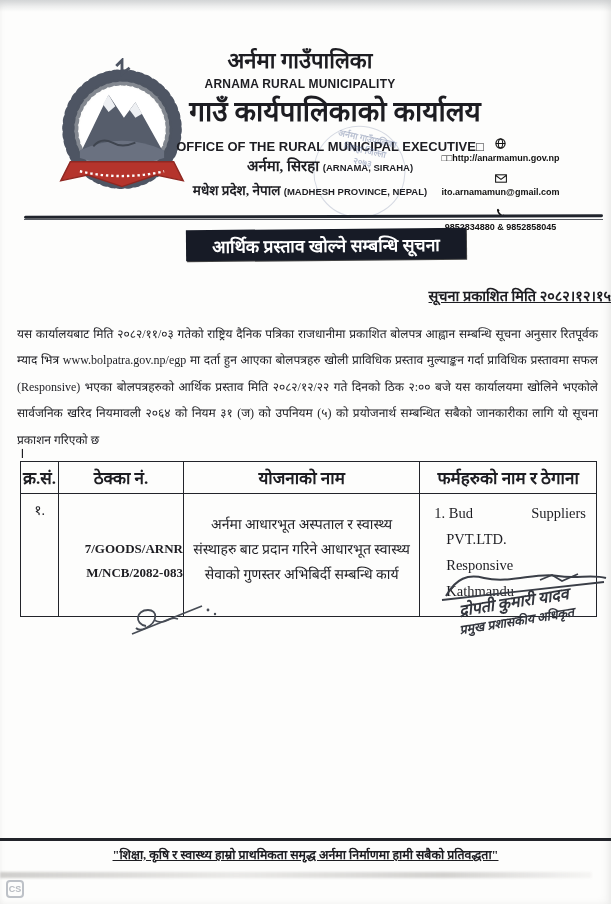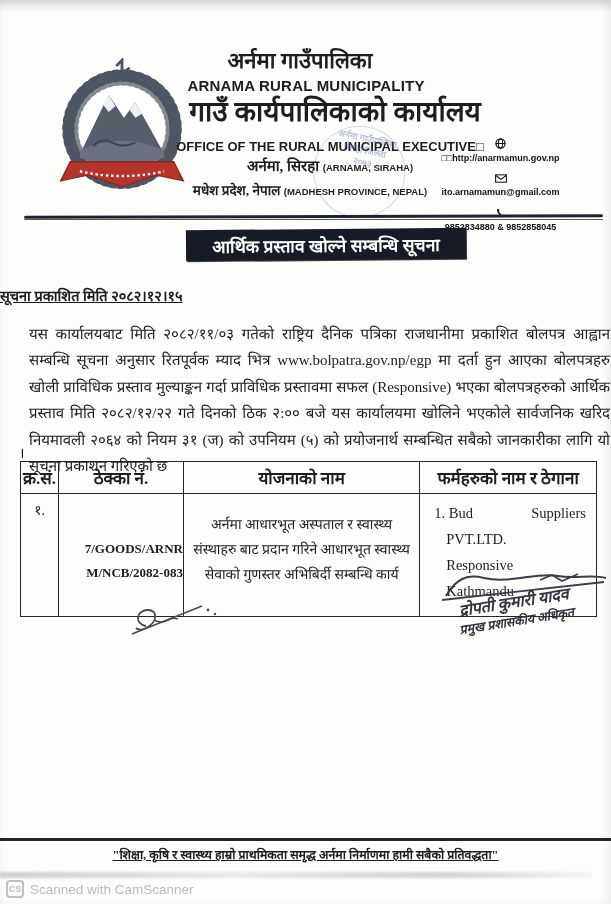--- a/index.html
+++ b/index.html
@@ -11,22 +11,22 @@
     box-shadow: inset -4px 0 8px rgba(0,0,0,0.05), inset 0 3px 6px rgba(0,0,0,0.05);
     text-decoration: underline;
   }
   .top-artifact { position:absolute; top:0; left:0; width:611px; height:12px;
     background:linear-gradient(to bottom, rgba(160,165,170,0.35), rgba(255,255,255,0)); }
 
   
   .emblem { position:absolute; top:58px; left:55px; width:134px; height:150px; }
   .hdr-np1 { position:absolute; top:44px; left:30px; width:540px; text-align:center;
     font-size:22px; font-weight:bold; }
-  .hdr-en1 { position:absolute; top:77px; left:36px; width:540px; text-align:center;
-    font-size:15px; font-weight:bold; font-family:"Liberation Sans", sans-serif; letter-spacing:.2px; }
+  .hdr-en1 { position:absolute; top:77px; left:30px; width:540px; text-align:center;
+    font-size:12px; font-weight:bold; font-family:"Liberation Sans", sans-serif; letter-spacing:.2px; }
   .hdr-np2 { position:absolute; top:91px; left:85px; width:500px; text-align:center;
     font-size:28px; font-weight:bold; }
   .hdr-en2 { position:absolute; top:139px; left:60px; width:540px; text-align:center;
     font-size:13px; font-weight:bold; font-family:"Liberation Sans", sans-serif; }
   .hdr-addr { position:absolute; top:155px; left:60px; width:540px; text-align:center;
     font-size:15px; font-weight:bold; }
   .hdr-addr .en, .hdr-prov .en { font-size:9.5px; font-family:"Liberation Sans", sans-serif; font-weight:bold; }
   .hdr-prov { position:absolute; top:181px; left:40px; width:540px; text-align:center;
     font-size:13.5px; font-weight:bold; }
   .hdr-stamp { position:absolute; top:132px; left:295px; width:130px; height:84px;
@@ -41,25 +41,25 @@
   .contact svg { flex:0 0 auto; }
 
   .rule { position:absolute; top:215px; left:24px; width:579px; height:3px; background:#20242c;
     border-radius:2px; transform:rotate(-0.15deg); }
   .rule2 { position:absolute; top:219px; left:24px; width:579px; height:1px; background:#565a62; }
 
   .title-band { position:absolute; top:229px; left:186px; width:280px; height:31px;
     background:#171b26; color:#ffffff; display:flex; align-items:center; justify-content:center;
     font-size:17.5px; font-weight:bold; transform:rotate(-0.5deg);
     box-shadow:1px 1px 0 #444; }
-  .pub-date { position:absolute; top:285px; left:0; width:611px; text-align:left;
+  .pub-date { position:absolute; top:285px; left:0; width:611px; text-align:right;
     font-size:14.5px; font-weight:bold; text-decoration:underline; }
 
   .body-para { position:absolute; top:321px; left:17px; width:581px;
-    font-size:15px; line-height:26.4px; text-align:justify;margin-left:12px; }
+    font-size:12px; line-height:26.4px; text-align:justify; }
   .danda { position:absolute; top:442px; left:19px; font-size:14.6px; }
 
   table.notice { position:absolute; top:461px; left:20px; width:577px;
     border-collapse:collapse; font-size:14px; }
   table.notice th, table.notice td { border:1.6px solid #22242a; vertical-align:top; }
   table.notice th { font-weight:bold; padding:4px 2px; font-size:17px; }
   .col-sn { width:38px; } .col-cn { width:125px; } .col-pn { width:237px; } .col-fm { width:177px; }
   td.sn { text-align:center; padding-top:6px; font-size:14px; }
   td.cn { text-align:right; font-weight:bold; padding-top:43px; font-size:13px;
     font-family:"Liberation Serif", serif; line-height:24px; }
@@ -76,21 +76,21 @@
   .sig-name { font-size:16px; font-weight:bold; font-style:italic; }
   .sig-role { font-size:12.5px; font-weight:bold; font-style:italic; }
 
   .foot-rule { position:absolute; top:838px; left:0; width:611px; height:2.5px; background:#22242a; }
   .slogan { position:absolute; top:846px; left:0; width:611px; text-align:center;
     font-size:12.4px; font-weight:bold; text-decoration:underline; }
 
   .scan-strip { position:absolute; top:872px; left:0; width:592px; height:6px;
     background:linear-gradient(to right, rgba(170,168,165,0.55), rgba(200,198,195,0.35) 40%, rgba(170,168,165,0.5) 75%, rgba(220,218,215,0.2));
     filter:blur(1px); }
-  .camscanner { position:absolute; top:880px; left:6px; display:flex; align-items:center; gap:6px;
+  .camscanner { position:absolute; top:880px; left:6px; display:flex; align-items:center; gap:0;
     font-family:"Liberation Sans", sans-serif; color:#b7bbc1; }
   .cs-icon { width:18px; height:18px; border:2px solid #bdc1c7; border-radius:4px;
     display:flex; align-items:center; justify-content:center;
     font-size:9px; font-weight:bold; color:#b7bbc1; }
   .cs-label { font-size:13.5px; }
 </style>
 </head>
 <body>
 
 <div class="page">
@@ -214,15 +214,14 @@
       <div class="sig-role">प्रमुख प्रशासकीय अधिकृत</div>
     </div>
   </div>
 
   <div class="foot-rule"></div>
   <div class="slogan">"शिक्षा, कृषि र स्वास्थ्य हाम्रो प्राथमिकता समृद्ध अर्नमा निर्माणमा हामी सबैको प्रतिवद्धता"</div>
 
   <div class="scan-strip"></div>
   <div class="camscanner">
     <div class="cs-icon">CS</div>
-    <div class="cs-label">Scanned with CamScanner</div>
   </div>
 </div>
 
 </body></html>

